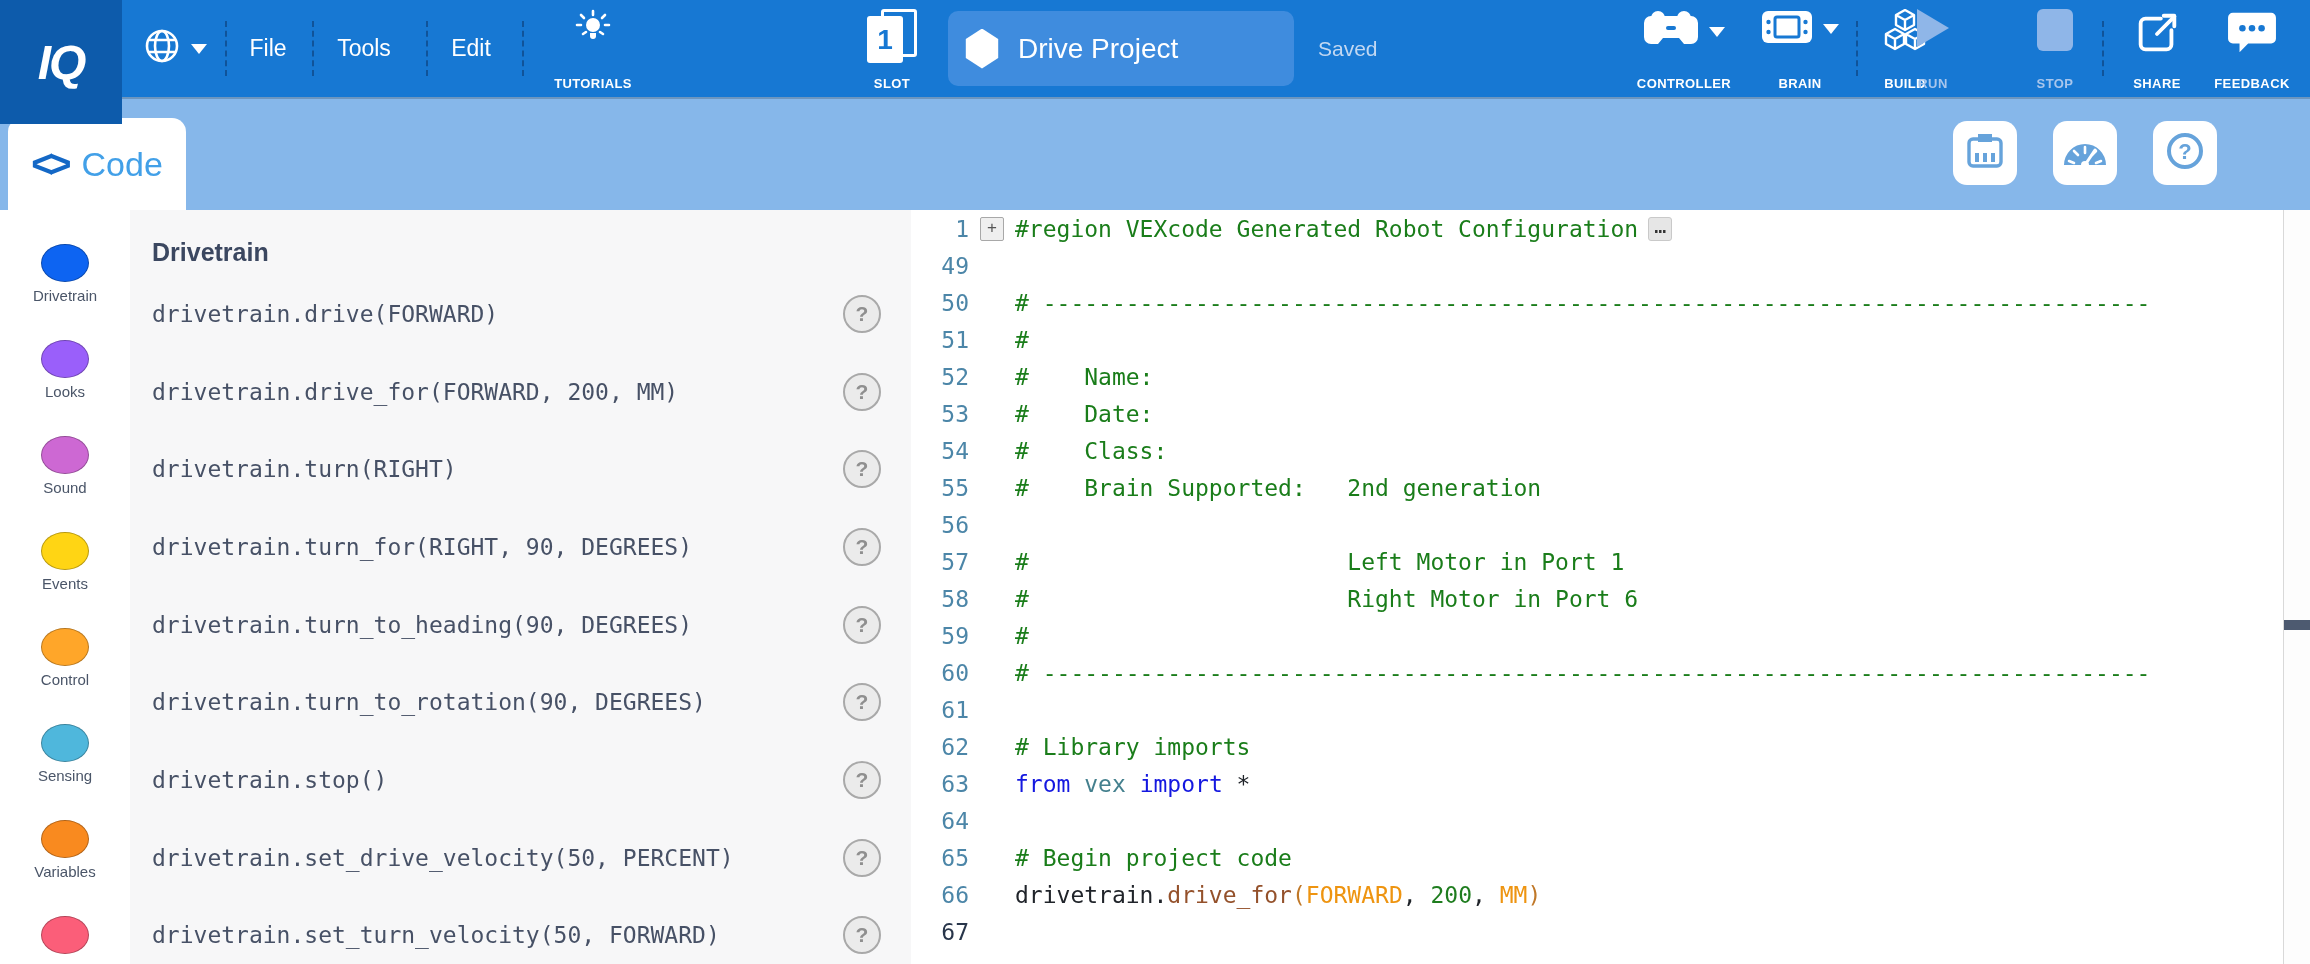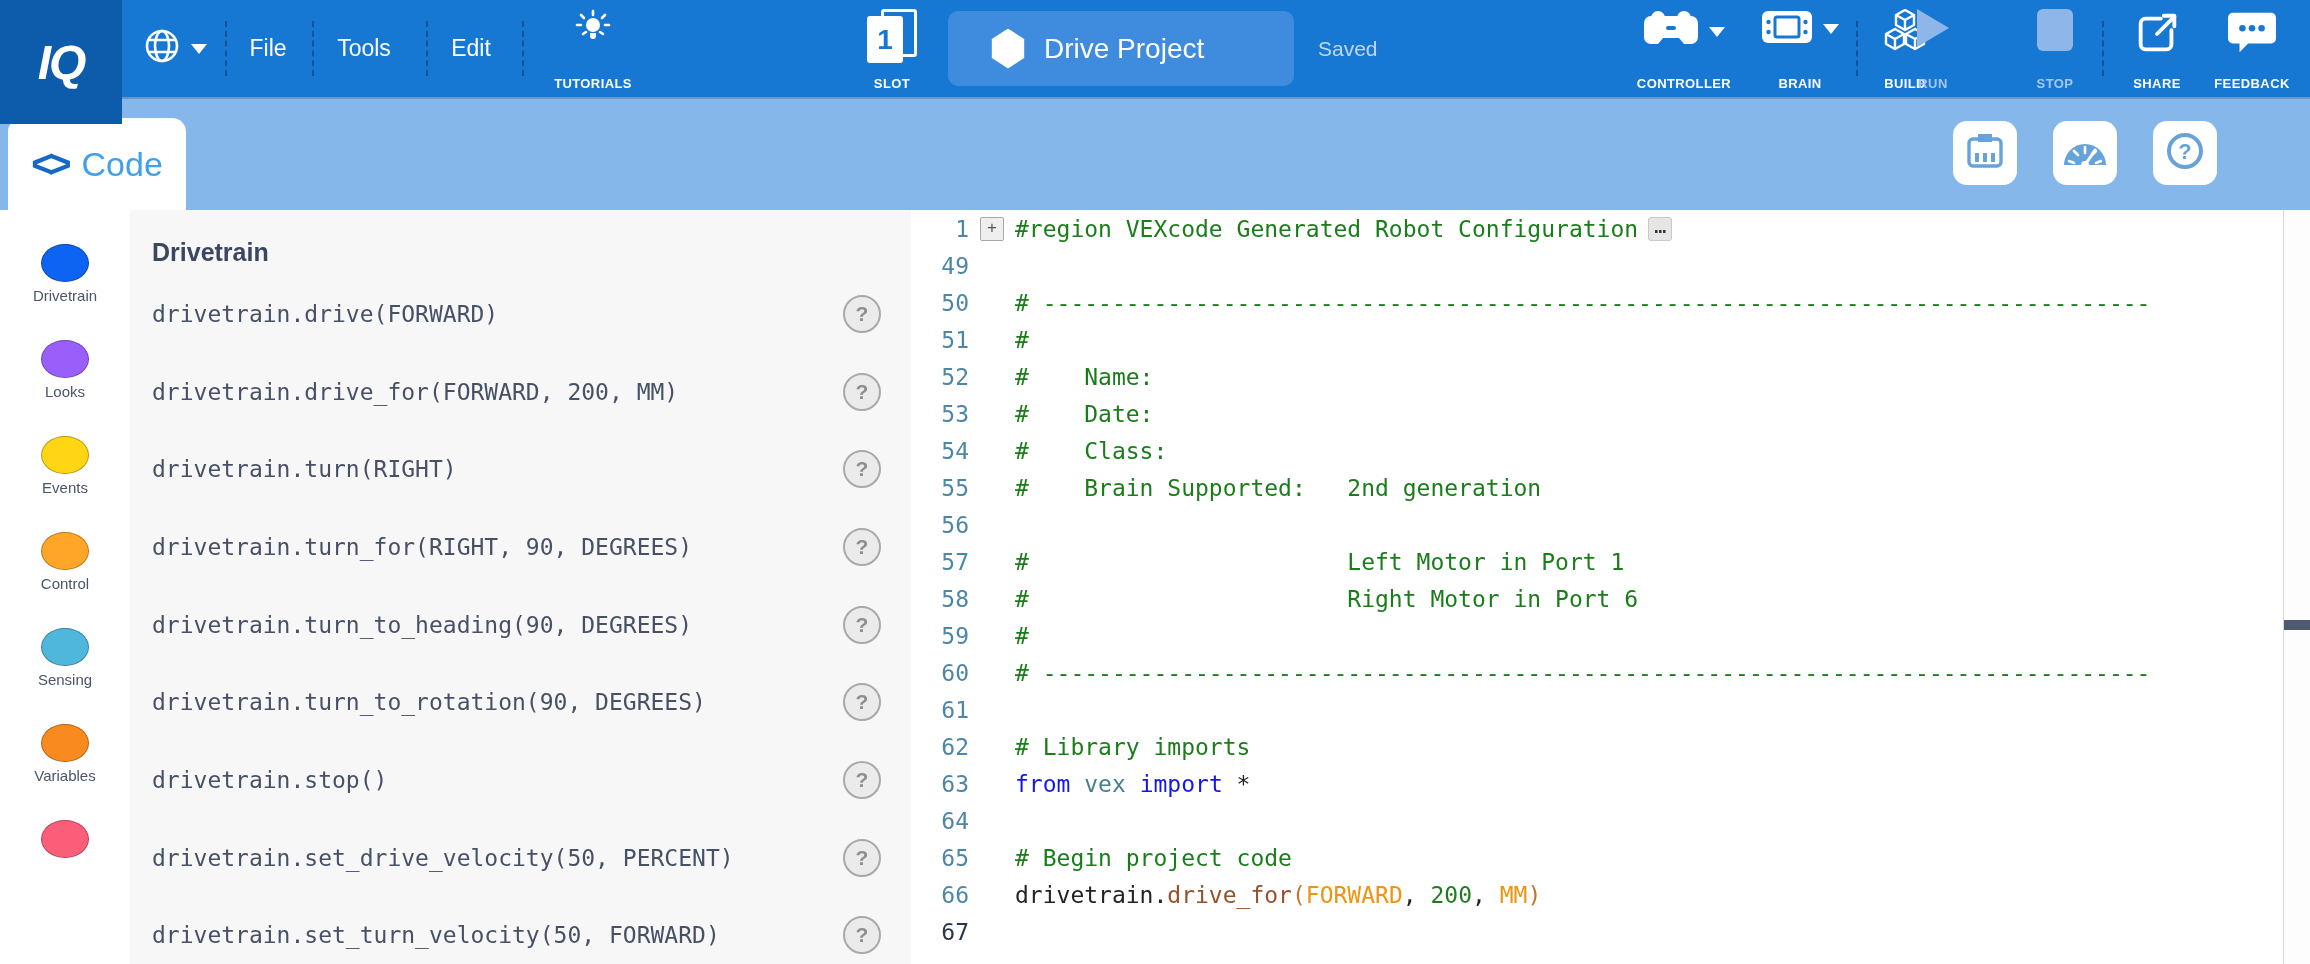--- a/index.html
+++ b/index.html
@@ -18,21 +18,21 @@
   .caret{width:0;height:0;border-left:8px solid transparent;border-right:8px solid transparent;border-top:10px solid #fff;margin-left:10px;}
   .icon-row{display:flex;align-items:center;}
 
   
   .slot-icon{position:relative;width:50px;height:54px;}
   .slot-back{position:absolute;left:14px;top:0;width:30px;height:42px;border:3px solid #fff;border-radius:3px;}
   .slot-front{position:absolute;left:0;top:7px;width:36px;height:47px;background:#fff;border-radius:3px;display:flex;align-items:center;justify-content:center;}
   .slot-front span{color:#1778D3;font-weight:bold;font-size:28px;}
 
   
-  #project-btn{position:absolute;left:948px;top:11px;width:346px;height:75px;background:#3F8CDE;border-radius:10px;display:flex;align-items:center;padding-left:42px;box-sizing:border-box;}
+  #project-btn{position:absolute;left:948px;top:11px;width:346px;height:75px;background:#3F8CDE;border-radius:10px;display:flex;align-items:center;padding-left:16px;box-sizing:border-box;}
   .hexagon{width:36px;height:40px;background:#fff;clip-path:polygon(50% 0%,95% 26%,95% 74%,50% 100%,5% 74%,5% 26%);margin-right:18px;}
   #project-btn .pname{color:#fff;font-size:28px;}
   #saved-status{position:absolute;left:1318px;top:0;height:97px;display:flex;align-items:center;color:#C2D8F2;font-size:21px;}
 
   .dis-tri{width:0;height:0;border-left:32px solid #8FB6E8;border-top:19px solid transparent;border-bottom:19px solid transparent;}
   .dis-sq{width:36px;height:42px;background:#8FB6E8;border-radius:6px;}
 
   
   #tabbar{position:absolute;left:0;top:97px;width:2310px;height:113px;background:#86B7EA;}
   #code-tab{position:absolute;left:8px;top:21px;width:178px;height:92px;background:#fff;border-radius:14px 14px 0 0;display:flex;align-items:center;justify-content:center;gap:14px;}
@@ -245,20 +245,24 @@
   <div id="content">
     <aside id="sidebar">
       <div>
           <div class="cat">
             <div class="cat-circle" style="background: rgb(13, 100, 242);"></div>
             <div class="cat-label">Drivetrain</div>
           </div>
           <div class="cat">
             <div class="cat-circle" style="background: rgb(154, 95, 250);"></div>
             <div class="cat-label">Looks</div>
+          </div>
+          <div class="cat">
+            <div class="cat-circle" style="background: rgb(205, 104, 211);"></div>
+            <div class="cat-label">Sound</div>
           </div>
           <div class="cat">
             <div class="cat-circle" style="background: rgb(255, 213, 20);"></div>
             <div class="cat-label">Events</div>
           </div>
           <div class="cat">
             <div class="cat-circle" style="background: rgb(255, 166, 41);"></div>
             <div class="cat-label">Control</div>
           </div>
           <div class="cat">

